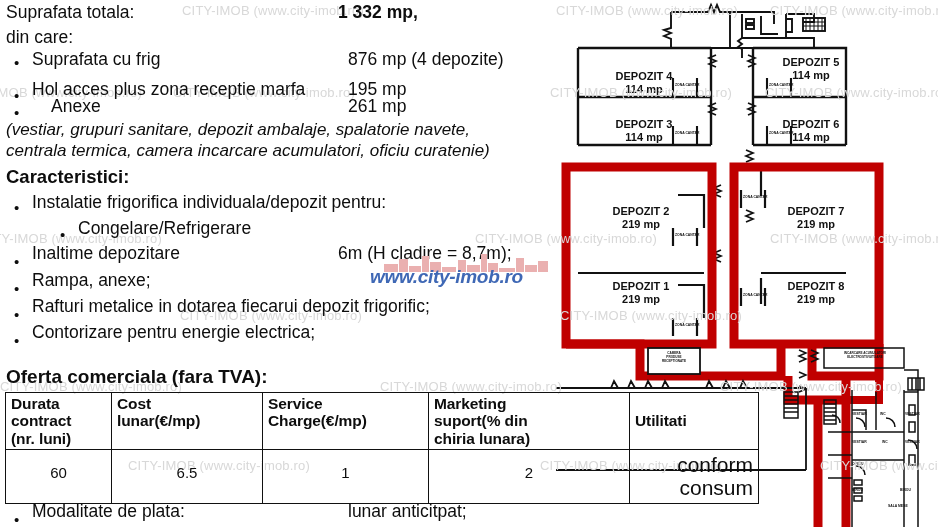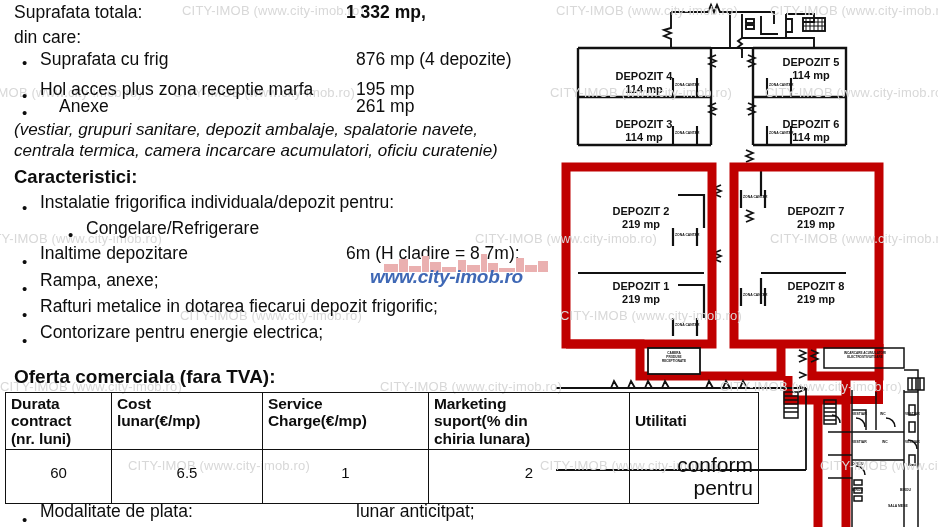--- a/index.html
+++ b/index.html
@@ -20,21 +20,21 @@
     font-size:13px;
     color:#d8d8d8;
     white-space:nowrap;
     letter-spacing:.2px;
     pointer-events:none;
     z-index:6;
   }
 
   
   .left{
-    position:absolute;left:12px;top:0;width:556px;height:527px;
+    position:absolute;left:4px;top:0;width:556px;height:527px;
     z-index:8;
   }
   .ln{position:absolute;white-space:nowrap;}
   .t18{font-size:17.5px;}
   .t17{font-size:17px;}
   .bld{font-weight:bold;}
   .ital{font-style:italic;}
   .bullet{position:absolute;font-size:15px;line-height:1;}
   .hdr{font-size:18.5px;font-weight:bold;}
 
@@ -187,21 +187,21 @@
       </td>
       <td class="hd c5" style="vertical-align:middle;">Utilitati</td>
     </tr>
     <tr>
       <td class="val">60</td>
       <td class="val">6.5</td>
       <td class="val">1</td>
       <td class="val">2</td>
       <td class="val lft">
         <span>conform</span><br>
-        <span>pentru</span>
+        <span>consum</span>
       </td>
     </tr>
   </tbody>
     </table>
 
   <div class="plan">
     <svg width="382" height="527" viewBox="0 0 382 527">
       <g stroke="#111" fill="none" stroke-width="1.9">
 
         <path d="M115 12 L115 28 L108 30 L115 33 L108 36 L115 39 L115 48"></path>

